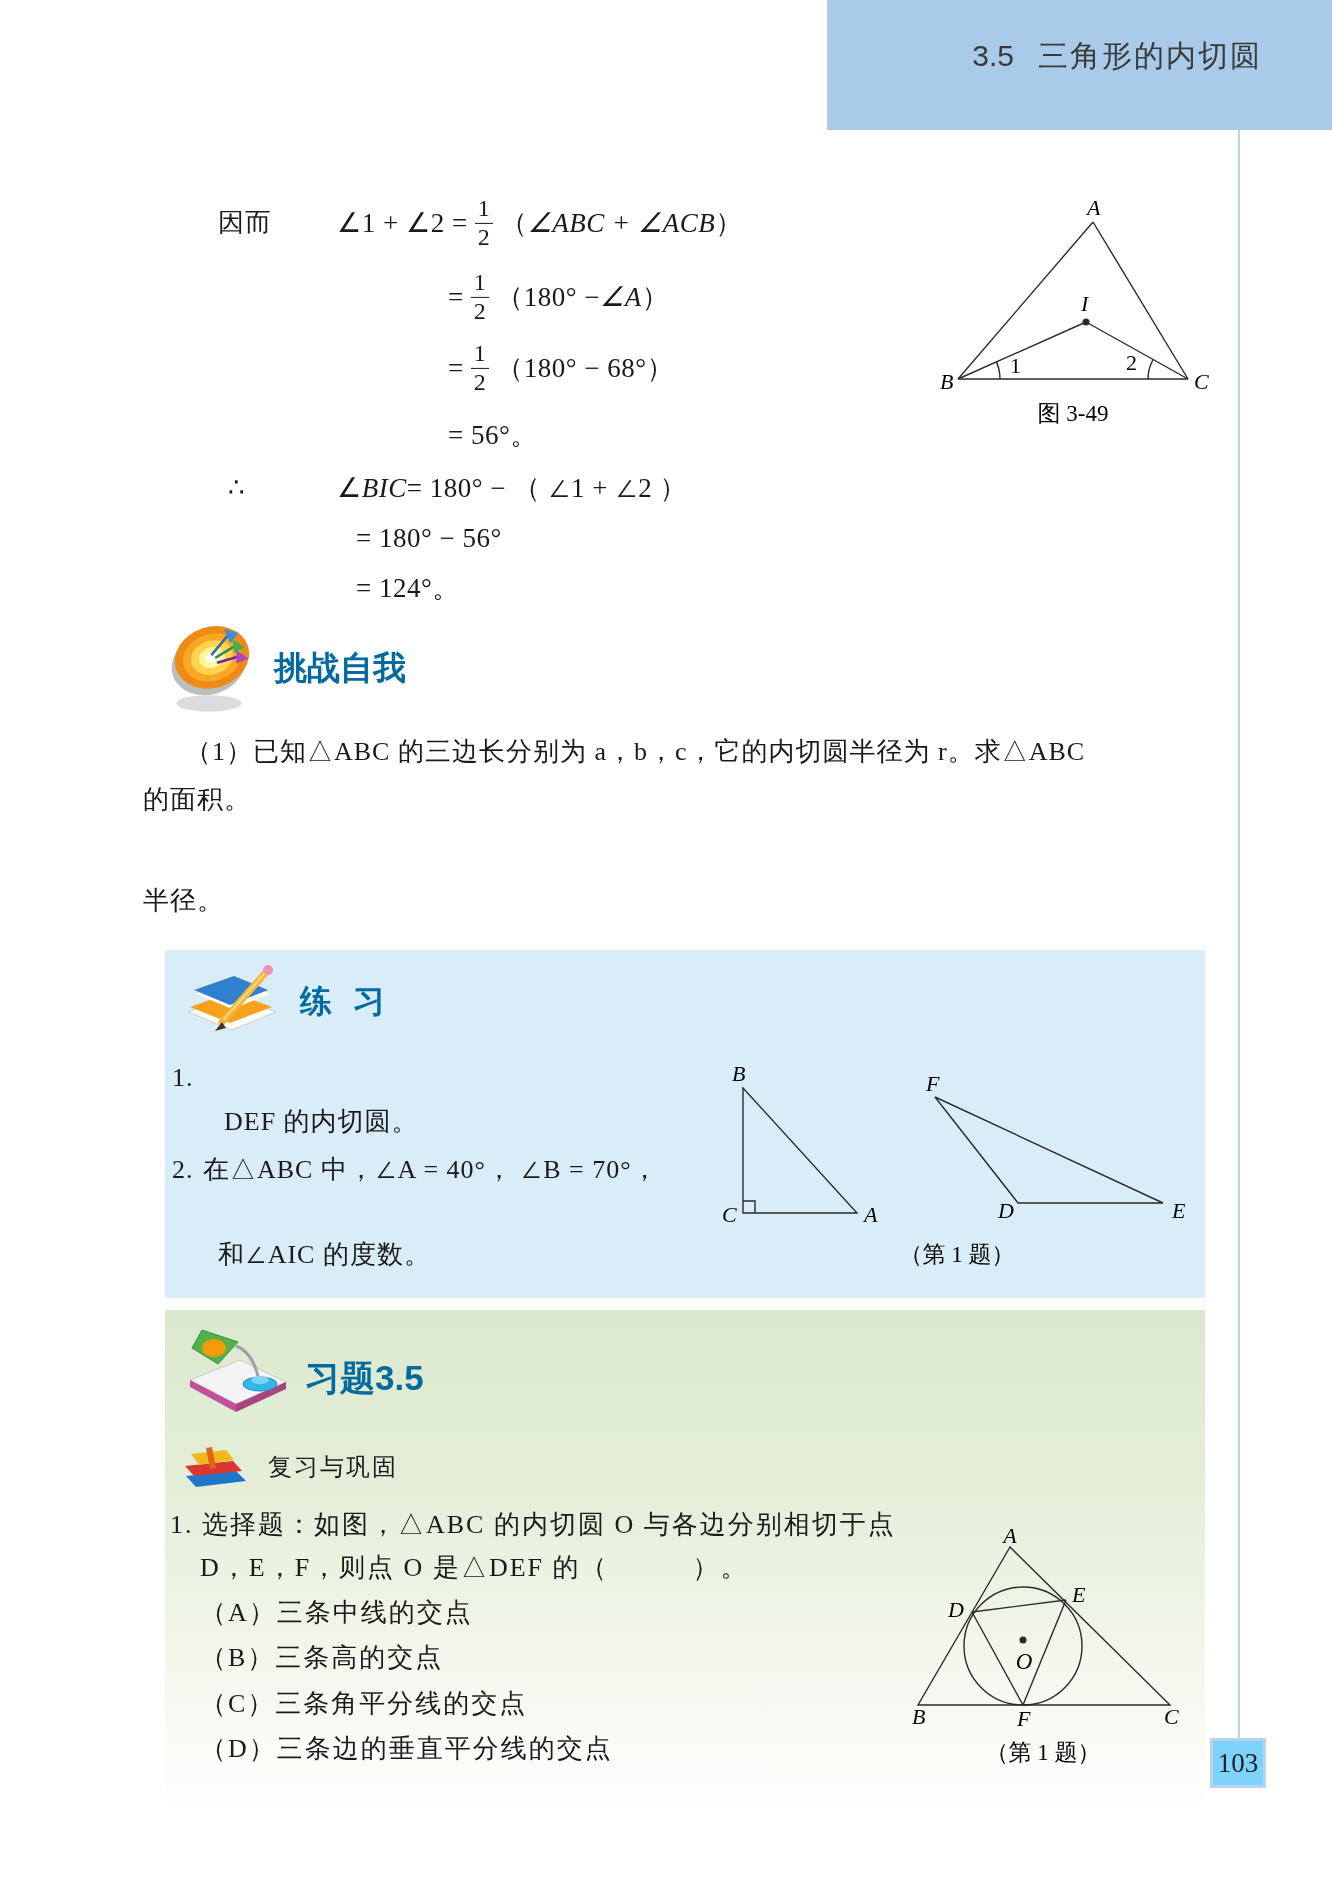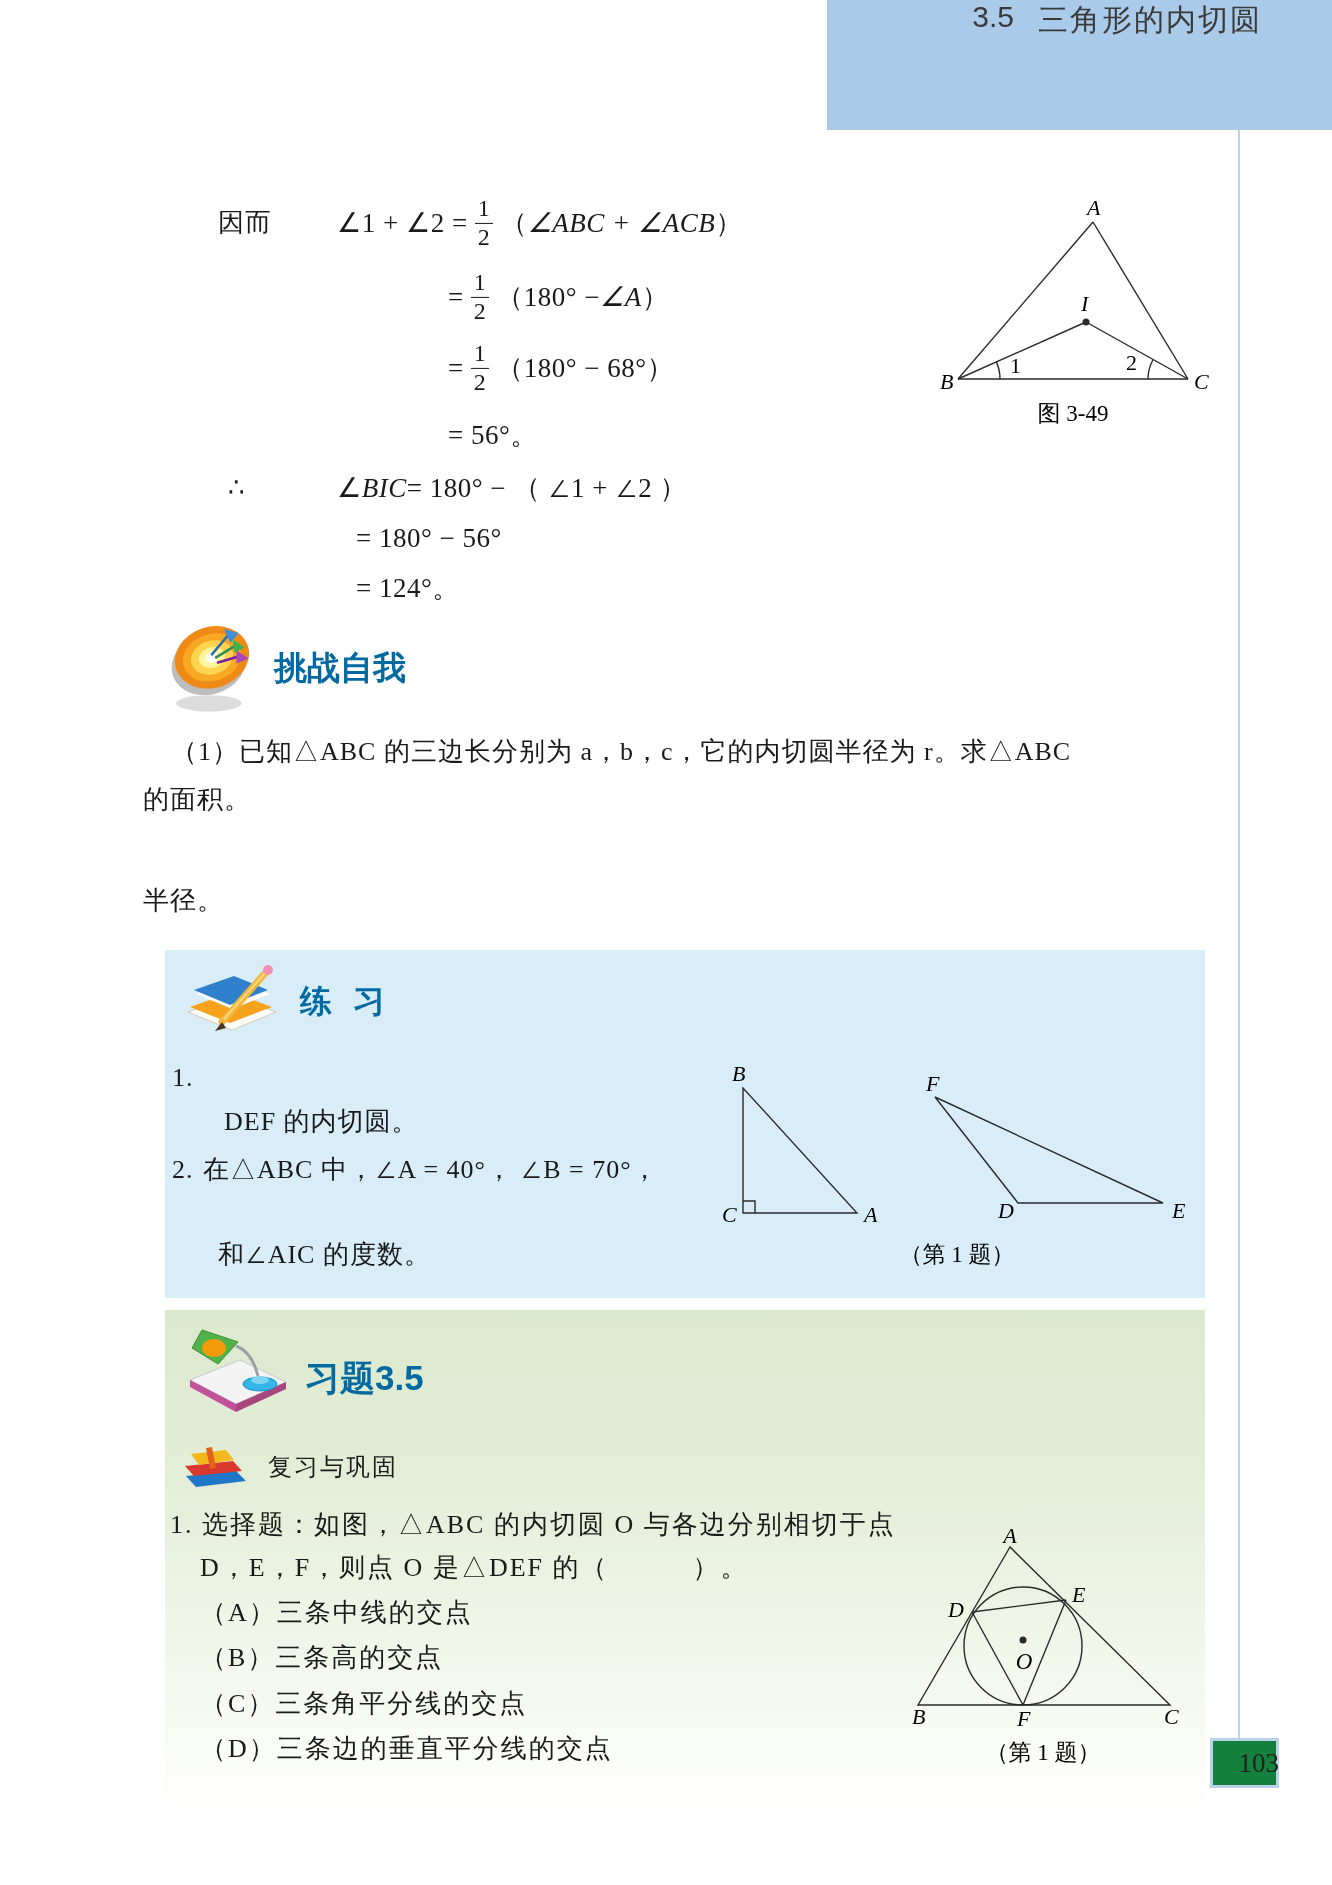--- a/index.html
+++ b/index.html
@@ -1,26 +1,26 @@
 <!DOCTYPE html>
 <html><head>
 <meta charset="utf-8">
 <style>
   html,body{margin:0;padding:0;background:#ffffff;}
   #page{position:relative;width:1332px;height:1885px;background:#ffffff;overflow:hidden;
         font-family:"Liberation Serif",serif;color:#1a1a1a;}
   
   .hdr{position:absolute;left:827px;top:0;width:505px;height:130px;background:#a9cbe9;
-       display:flex;align-items:flex-start;justify-content:flex-end;box-sizing:border-box;
+       display:flex;align-items:center;justify-content:flex-end;box-sizing:border-box;
        padding:0 70px 18px 0;font-family:"Liberation Sans",sans-serif;font-size:30px;
        font-weight:500;color:#3a3a3a;letter-spacing:2px;white-space:nowrap;}
   .hdr .secno{margin-right:24px;letter-spacing:0;}
   .rule{position:absolute;left:1238px;top:130px;width:2px;height:1608px;background:#b7d5ec;}
-  .pagebox{position:absolute;left:1210px;top:1738px;width:69px;height:50px;background:#15803d;
-       box-shadow:inset 0 0 0 3px #b9d3ea;display:flex;align-items:center;justify-content:flex-end;
+  .pagebox{position:absolute;left:1210px;top:1738px;width:56px;height:50px;background:#7dd3fc;
+       box-shadow:inset 0 0 0 3px #b9d3ea;display:flex;align-items:center;justify-content:center;
        font-size:27px;color:#222;}
   
   .line{position:absolute;white-space:nowrap;font-size:26px;line-height:1;
         transform:translateY(-50%);letter-spacing:1px;}
   .eq{position:absolute;display:flex;align-items:center;white-space:nowrap;font-size:27px;
       transform:translateY(-50%);letter-spacing:0.5px;justify-content:flex-end;}
   .frac{display:inline-flex;flex-direction:column;align-items:center;margin:0 7px;
         font-size:24px;line-height:1.15;}
   .frac .fnum{padding:0 3px;border-bottom:1.5px solid #1a1a1a;}
   .it{font-style:italic;}
@@ -130,21 +130,21 @@
     <g stroke-width="2.5" stroke-linecap="round">
       <line x1="48" y1="47" x2="64" y2="28" stroke="#2e6da4"></line>
       <polygon points="60,22 74,26 66,36" fill="#3f8edb"></polygon>
       <line x1="52" y1="50" x2="72" y2="38" stroke="#2e8b57"></line>
       <polygon points="68,32 80,40 70,46" fill="#44b04a"></polygon>
       <line x1="54" y1="55" x2="74" y2="49" stroke="#7b1fa2"></line>
       <polygon points="72,43 84,51 72,56" fill="#ab47bc"></polygon>
     </g>
   </svg>
   <div class="h-bold" style="left:274px;top:668px;font-size:33px">挑战自我</div>
-  <span class="line" style="left:171px;top:752px">（1）已知△ABC 的三边长分别为 a，b，c，它的内切圆半径为 r。求△ABC</span>
+  <span class="line" style="left:185px;top:752px">（1）已知△ABC 的三边长分别为 a，b，c，它的内切圆半径为 r。求△ABC</span>
   <span class="line" style="left:143px;top:800px">的面积。</span>
   <span class="line" style="left:143px;top:901px">半径。</span>
 
   <div class="practice-box"></div>
   <svg style="left:180px;top:960px" width="110" height="80" viewBox="0 0 110 80">
     <polygon points="8,52 52,36 96,52 52,70" fill="#fdfdfd" stroke="#d8c9b8"></polygon>
     <polygon points="10,47 52,32 92,47 50,63" fill="#f6a21d"></polygon>
     <polygon points="16,34 56,20 90,34 52,49" fill="#fffdf6"></polygon>
     <polygon points="14,30 54,16 88,30 50,45" fill="#2f80cd"></polygon>
     <line x1="88" y1="10" x2="42" y2="62" stroke="#f2b63c" stroke-width="7" stroke-linecap="round"></line>

